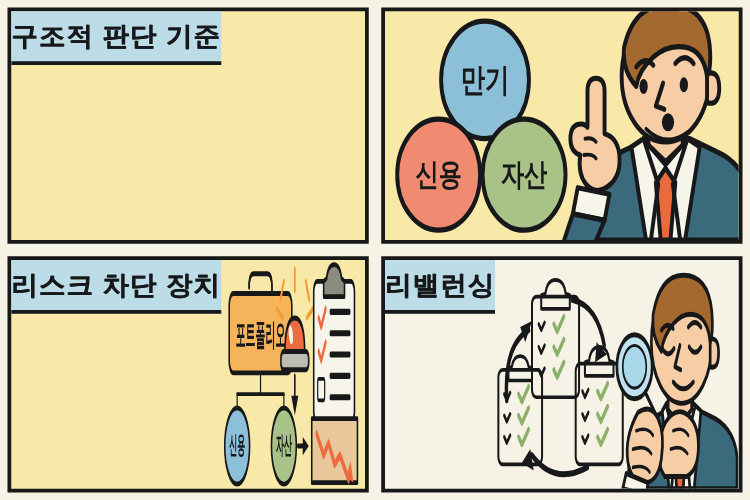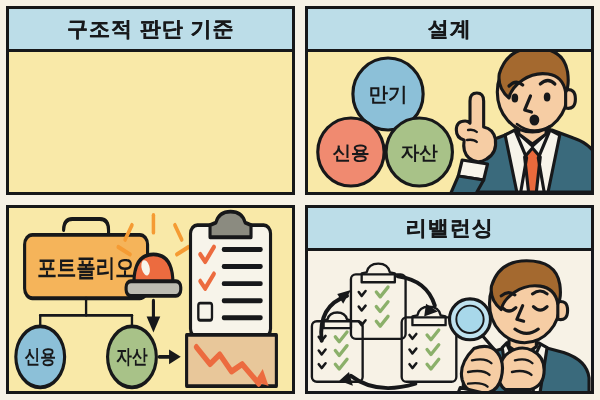--- a/index.html
+++ b/index.html
@@ -18,21 +18,21 @@
     padding:6px;
     box-sizing:border-box;
     background:#f7f2e6;
   }
   .panel{
     position:relative;
     border:3px solid #17181a;
     box-sizing:border-box;
     overflow:hidden;
     background:#f9e9a8;
-    display:flex;flex-direction:column;
+    display:flex;
   }
   .panel.cream{background:#f7f2e6;text-align:right;}
   .title{
     flex:0 0 auto;
     height:40px;
     background:#bcdde8;
     border-bottom:3px solid #17181a;
     display:flex;align-items:center;justify-content:center;
     font-weight:bold;
     font-size:21px;
@@ -50,21 +50,20 @@
 </head>
 <body>
 
 <div class="board">
 
   <div class="panel">
     <div class="title">구조적 판단 기준</div>
   </div>
 
   <div class="panel">
-    <div class="title">설계</div>
     <div class="body">
       <svg viewBox="0 0 290 140" preserveAspectRatio="none">
 
         <g>
           <circle cx="82" cy="42" r="36" fill="#8cc0d8" class="olf"></circle>
           <text class="lbl" x="82" y="42" font-size="20">만기</text>
         </g>
         <g>
           <circle cx="44" cy="100" r="34" fill="#f08a70" class="olf"></circle>
           <text class="lbl" x="44" y="100" font-size="19">신용</text>
@@ -111,20 +110,21 @@
 
           <path class="olf" fill="#f7f4ea" d="M158 108 l26 4 l-4 16 l-26 -4 z"></path>
 
           <path class="olf" fill="#3a6a7c" d="M154 124 l26 4 l-8 14 l-26 0 z"></path>
         </g>
       </svg>
     </div>
   </div>
 
   <div class="panel">
+    <div class="title">리스크 차단 장치</div>
     <div class="body">
       <svg viewBox="0 0 290 150" preserveAspectRatio="none">
 
         <g>
           <path class="ol" stroke="#8b8b80" stroke-width="6" d="M56 18 q0 -9 9 -9 l28 0 q9 0 9 9 l0 12"></path>
           <path class="thin" d="M56 18 q0 -9 9 -9 l28 0 q9 0 9 9 l0 12"></path>
           <rect x="16" y="22" width="126" height="52" rx="8" fill="#f5b45a" class="olf"></rect>
           <text class="lbl" x="79" y="49" font-size="20">포트폴리오</text>
         </g>
 

